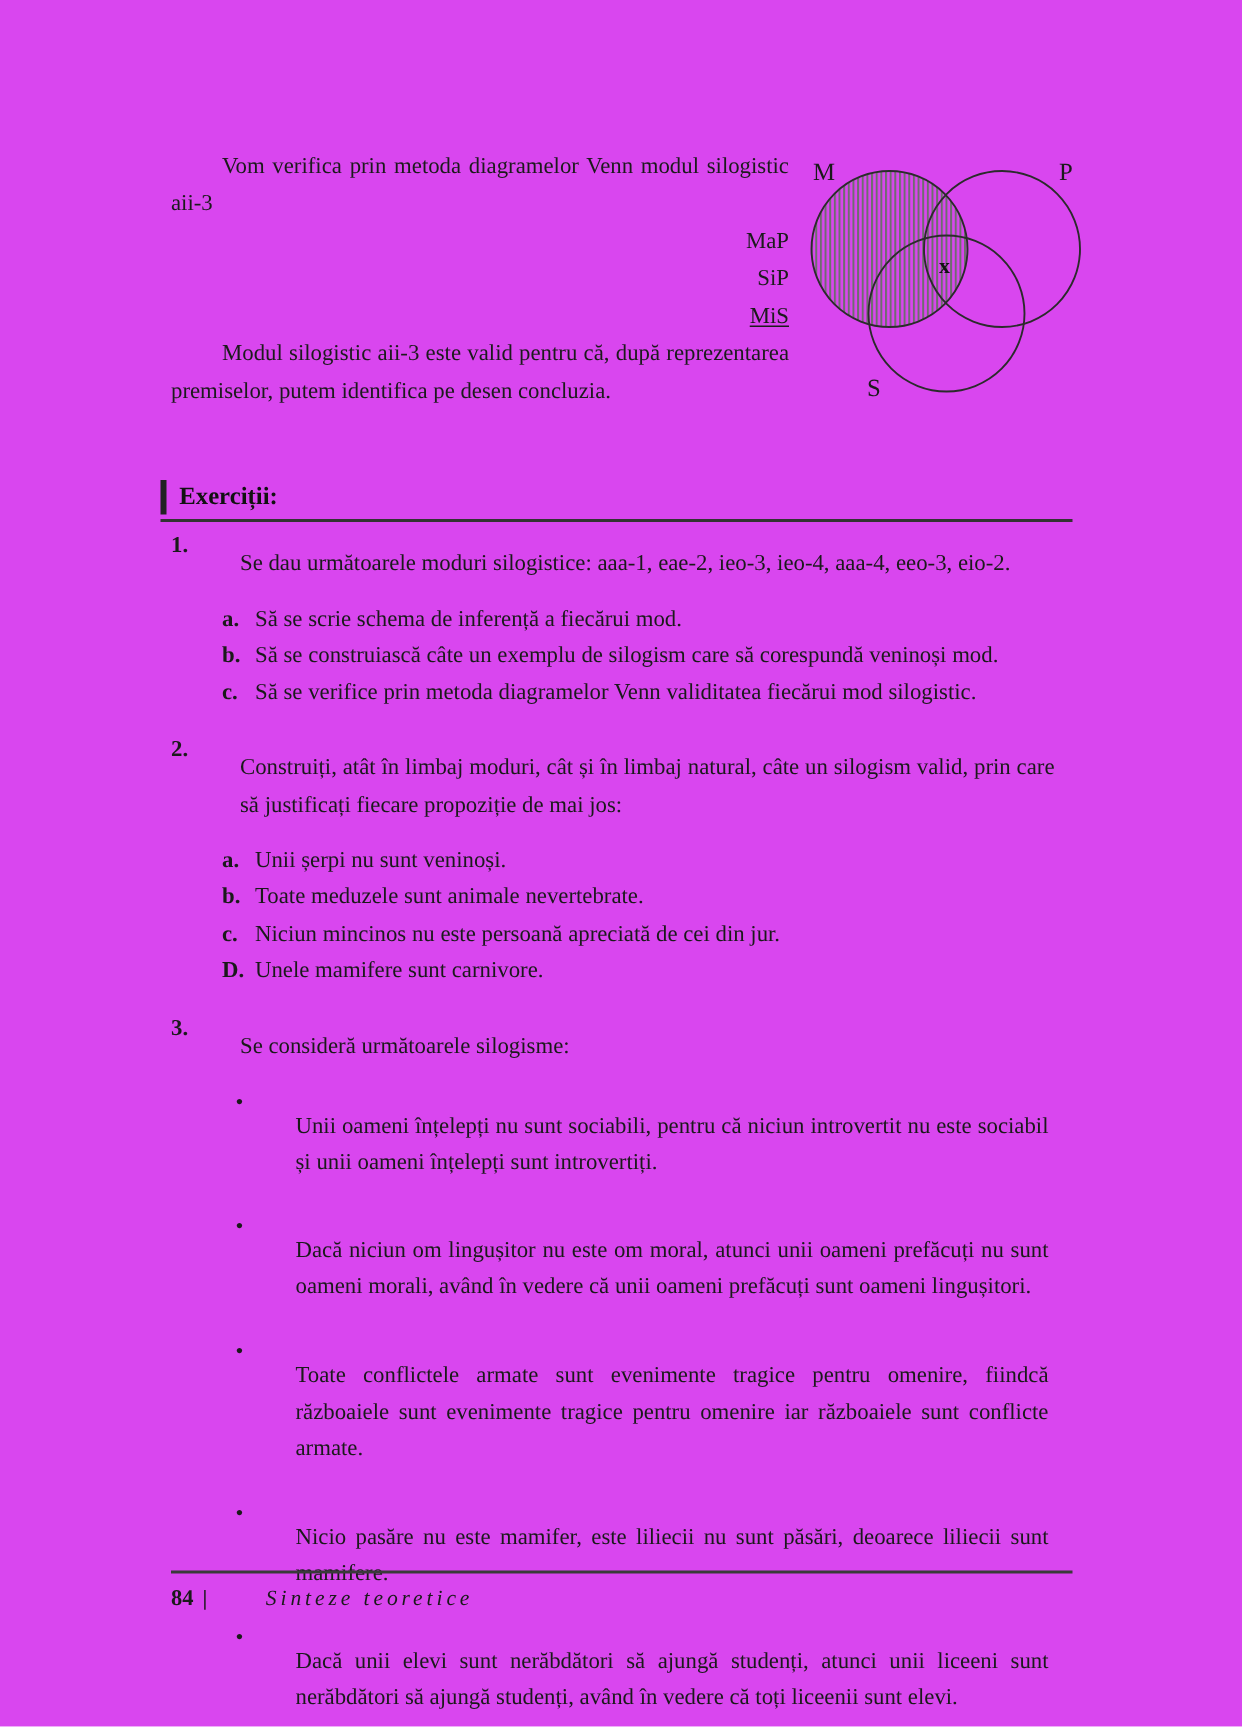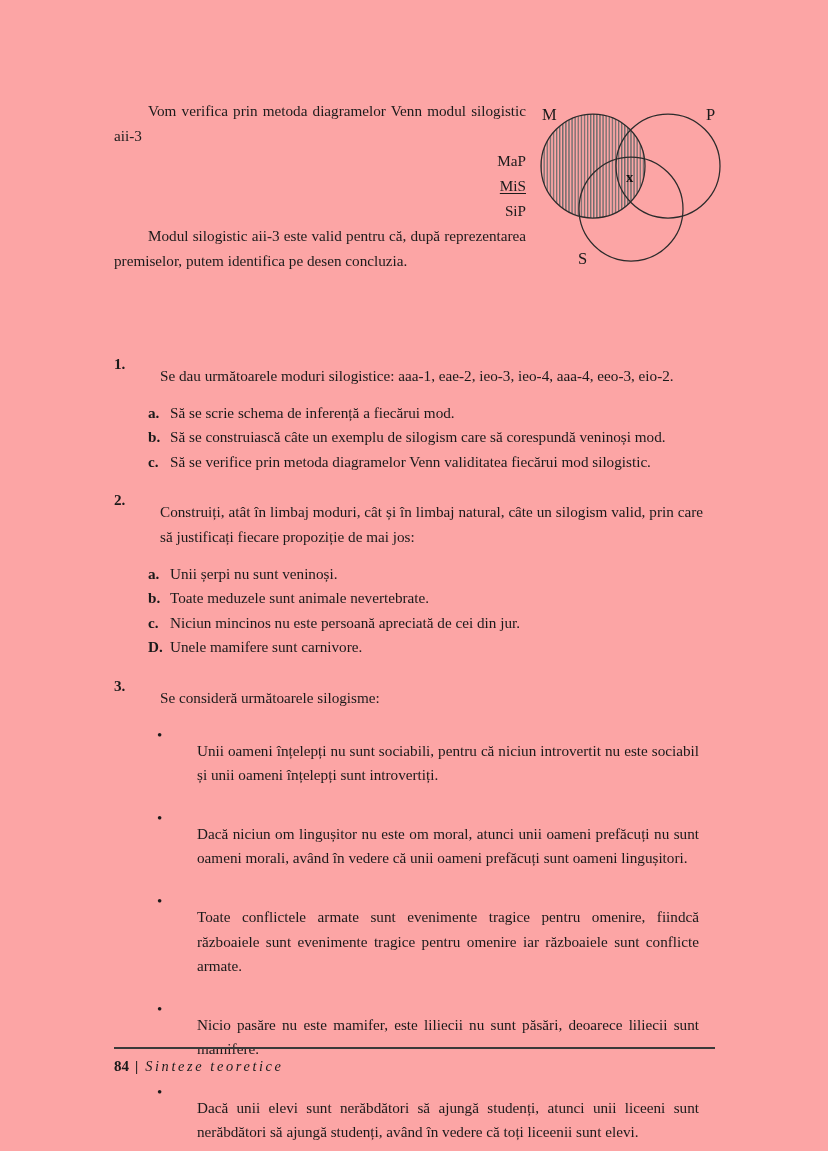--- a/index.html
+++ b/index.html
@@ -13,21 +13,21 @@
     position: relative;
     font-family: "Liberation Serif", "DejaVu Serif", serif;
     color: #1a1a1a;
     overflow: hidden;
   }
   .page {
     position: absolute;
     left: 0; top: 0;
     width: 828px;
     height: 1151px;
-    background: #fca5a5;
+    background: #d946ef;
   }
 
   
   .intro-wrap {
     position: absolute;
     left: 114px;
     top: 98px;
     width: 600px;
   }
   .intro-text {
@@ -195,33 +195,34 @@
     text-align: center;
   }
   .footer-sep {
     font-weight: bold;
     margin: 0 7px 0 6px;
   }
   .footer-label {
     font-style: italic;
     letter-spacing: 2.6px;
     font-size: 14.4px;
+    margin-left: 32px;
   }
 </style>
 </head>
 <body>
 
 <div class="page">
 
   <div class="intro-wrap">
     <div class="intro-text">
       <p class="indented">Vom verifica prin metoda diagramelor Venn modul silogistic aii-3</p>
       <p class="syll">MaP</p>
+      <p class="syll">SiP</p>
       <p class="syll"><span class="underline">MiS</span></p>
-      <p class="syll">SiP</p>
       <p class="indented">Modul silogistic aii-3 este valid pentru că, după reprezentarea premiselor, putem identifica pe desen concluzia.</p>
     </div>
   </div>
 
   <div class="venn">
     <svg width="196" height="180" viewBox="0 0 196 180" xmlns="http://www.w3.org/2000/svg">
       <defs>
         <pattern id="vhatch" width="3.1" height="6" patternUnits="userSpaceOnUse">
           <rect x="0" y="0" width="1.35" height="6" fill="#6e6e6e"></rect>
         </pattern>
@@ -238,20 +239,27 @@
       <circle cx="140" cy="70" r="52" fill="none" stroke="#2b2b2b" stroke-width="1.25"></circle>
       <circle cx="103" cy="113" r="52" fill="none" stroke="#2b2b2b" stroke-width="1.25"></circle>
 
       <text x="14" y="24" font-family="Liberation Serif, serif" font-size="16.5" fill="#1a1a1a">M</text>
       <text x="178" y="24" font-family="Liberation Serif, serif" font-size="16.5" fill="#1a1a1a">P</text>
       <text x="50" y="168" font-family="Liberation Serif, serif" font-size="16.5" fill="#1a1a1a">S</text>
       <text x="98" y="86" font-family="Liberation Serif, serif" font-size="14.5" font-weight="bold" fill="#111">x</text>
     </svg>
   </div>
 
+  <div class="ex-head">
+    <div class="ex-head-inner">
+      <div class="ex-bar"></div>
+      <div class="ex-title">Exerciții:</div>
+    </div>
+    <div class="ex-rule"></div>
+  </div>
 
   <div class="ex-list">
 
     <div class="ex-item">
       <div class="ex-num">1.</div>
       <div class="ex-body">
         <p class="ex-stem">Se dau următoarele moduri silogistice: aaa-1, eae-2, ieo-3, ieo-4, aaa-4, eeo-3, eio-2.</p>
         <div class="sub-list">
           <div class="sub-row">
             <span class="sub-marker">a.</span>

